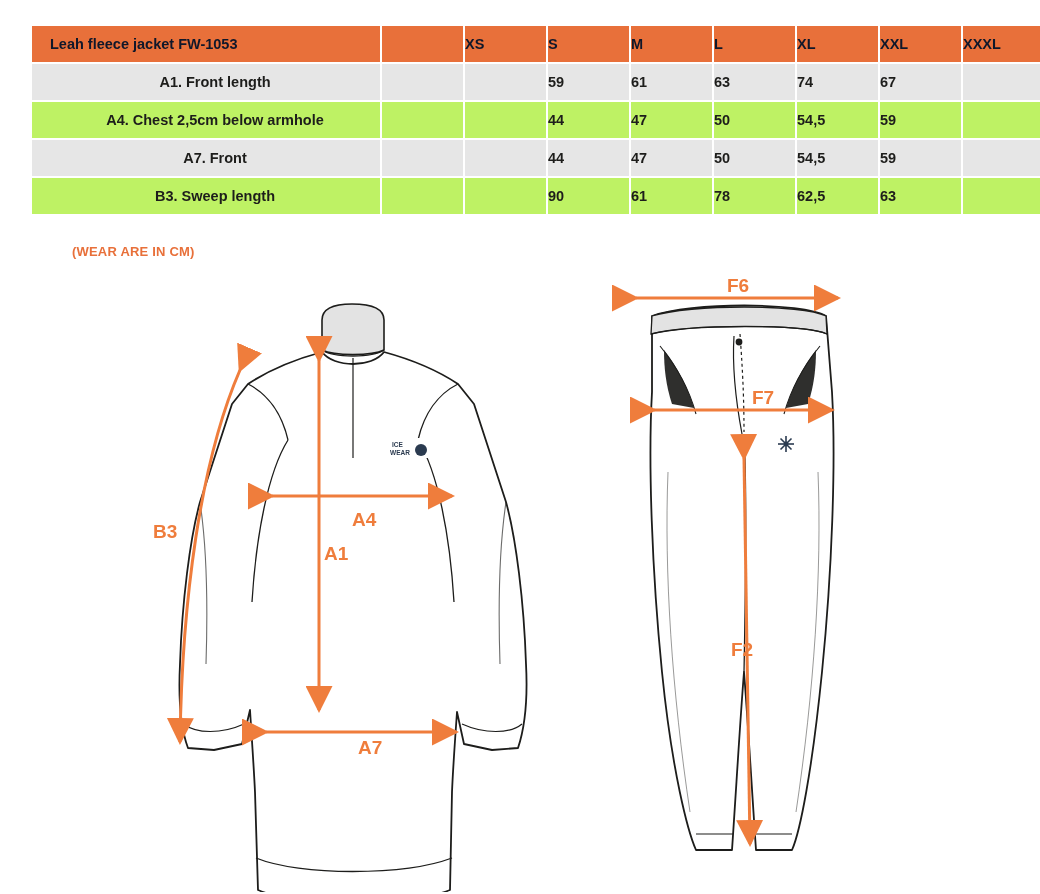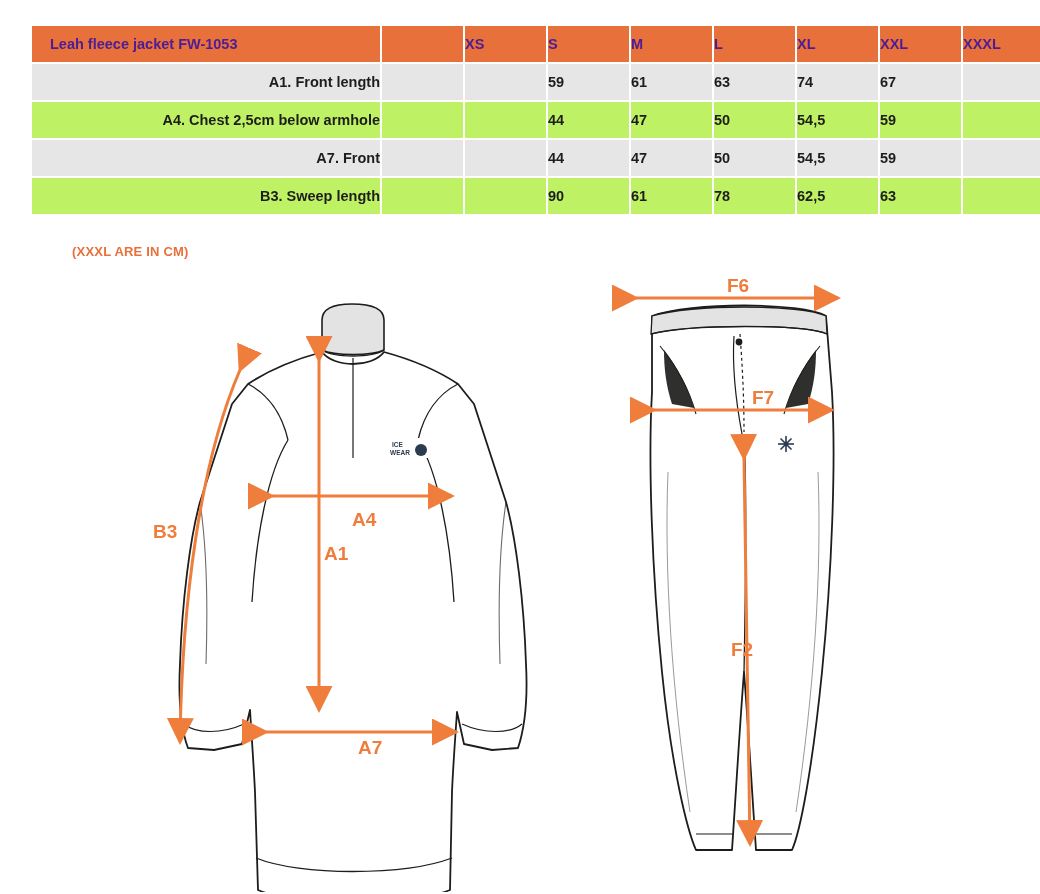--- a/index.html
+++ b/index.html
@@ -43,37 +43,37 @@
     vertical-align: middle;
     border-right: 2px solid #ffffff;
     border-bottom: 2px solid #ffffff;
   }
   table.size-table th:last-child,
   table.size-table td:last-child {
     border-right: none;
   }
   thead th {
     background: #e8703a;
-    color: #4c1d95;
+    color: #0f172a;
     height: 52px;
     font-size: 15px;
   }
   thead th.title-cell {
     text-align: left;
     padding-left: 18px;
   }
   tbody tr td {
     background: #bef264;
     color: #1d1d1b;
   }
   tbody tr:nth-child(odd) td {
     background: #e6e6e6;
   }
   tbody td.label-cell {
-    text-align: right;
+    text-align: center;
     padding-left: 18px;
     font-weight: bold;
   }
   .note {
     position: absolute;
     left: 72px;
     top: 244px;
     font-size: 13px;
     font-weight: bold;
     color: #e8703a;
@@ -166,21 +166,21 @@
           <td>61</td>
           <td>78</td>
           <td>62,5</td>
           <td>63</td>
           <td></td>
         </tr>
       </tbody>
     </table>
   </div>
 
-  <div class="note">(XXXL ARE IN CM)</div>
+  <div class="note">(WEAR ARE IN CM)</div>
 
   <div class="illus">
     <svg width="1040" height="620" viewBox="0 0 1040 620" xmlns="http://www.w3.org/2000/svg">
       <defs>
         <marker id="arrH" markerWidth="9" markerHeight="9" refX="8" refY="4.5" orient="auto">
           <path d="M0,0 L9,4.5 L0,9 z" fill="#ef7d3c"></path>
         </marker>
         <marker id="arrHs" markerWidth="9" markerHeight="9" refX="1" refY="4.5" orient="auto-start-reverse">
           <path d="M0,0 L9,4.5 L0,9 z" fill="#ef7d3c" transform="rotate(180 4.5 4.5)"></path>
         </marker>

